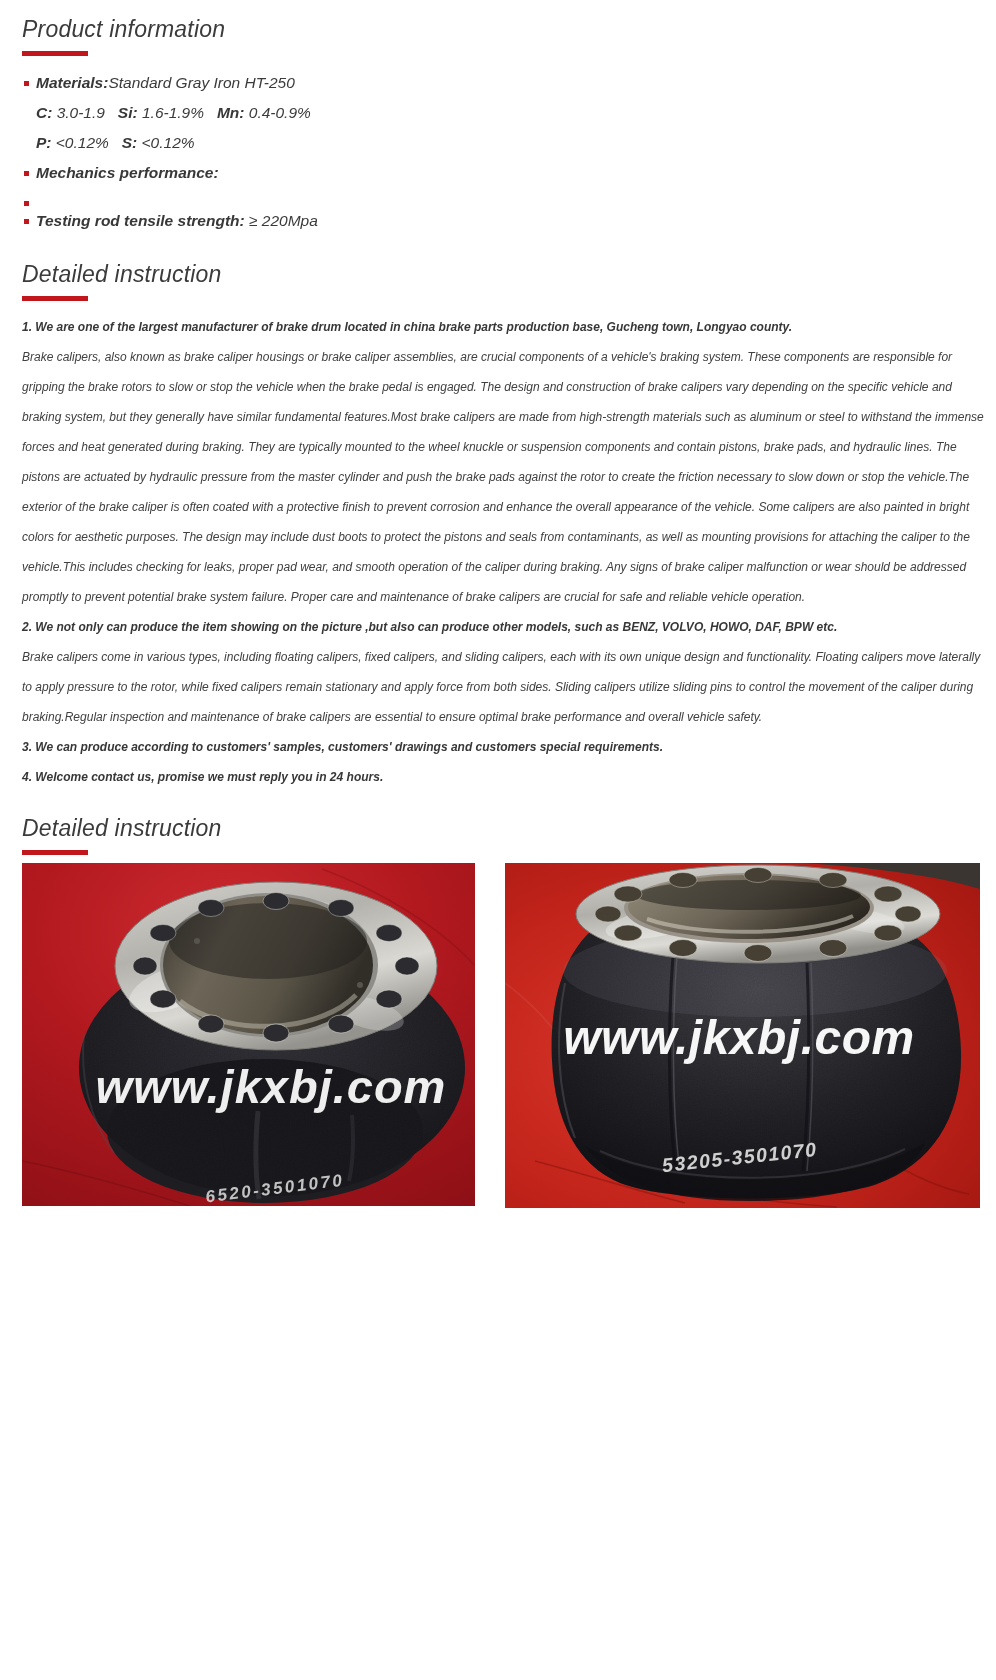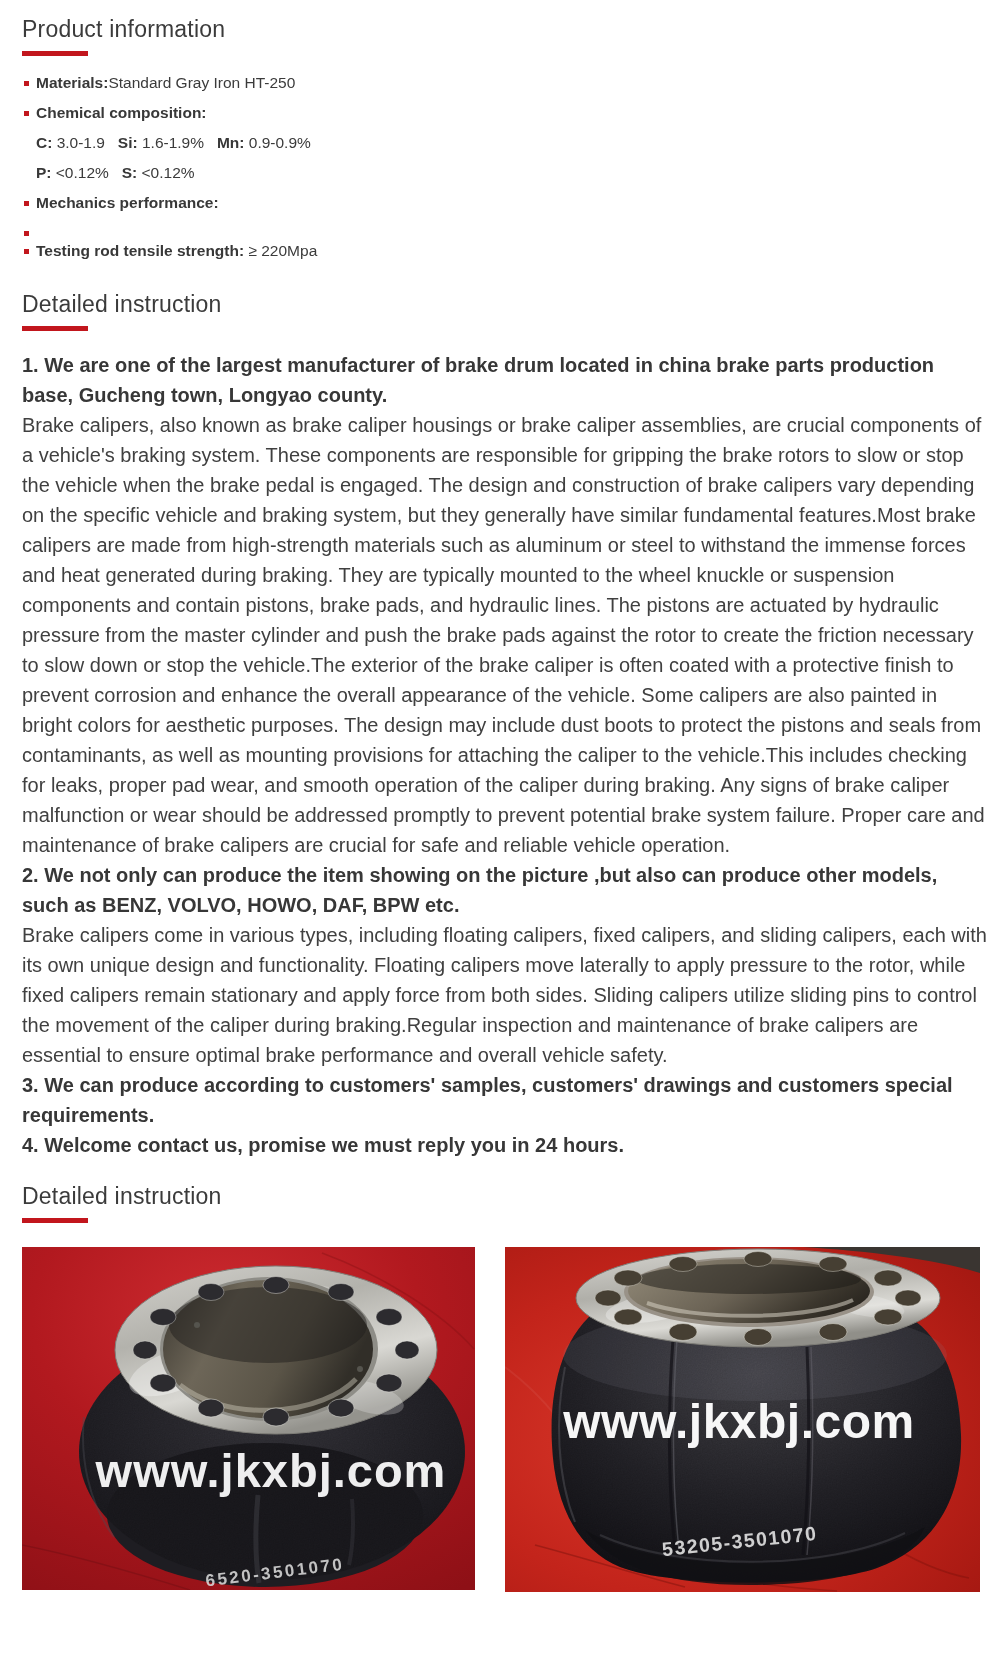--- a/index.html
+++ b/index.html
@@ -1,55 +1,51 @@
 <!DOCTYPE html>
 <html><head>
 <meta charset="utf-8">
 <style>
   html,body{margin:0;padding:0;background:#ffffff;}
   body{width:996px;height:1680px;position:relative;overflow:hidden;
        font-family:"Liberation Sans",sans-serif;color:#3b3b3b;}
-  .content{margin-left:22px;width:968px;}
+  .content{margin-left:22px;width:968px;font-style:italic;}
   .section-title{font-size:23px;font-weight:400;color:#3b3b3b;margin:0;line-height:27px;letter-spacing:.2px;}
   .mt-first{margin-top:16px;}
   .mt-mid{margin-top:25px;}
   .mt-last{margin-top:23px;}
   .title-underline{width:66px;height:5px;background:#c2161d;margin-top:8px;}
   .spec-list{margin-top:12px;font-size:15.5px;line-height:30px;}
   .spec-row{display:flex;}
   .bullet-square{flex:none;width:5px;height:5px;background:#c2161d;margin:13px 7px 0 2px;}
   .bullet-spacer{flex:none;width:14px;height:5px;}
   .spec-text{white-space:pre-wrap;}
   .spec-text b{font-weight:700;color:#383838;}
-  .paras{margin-top:19px;width:966px;font-size:20px;line-height:30px;color:#404040;}
+  .paras{margin-top:11px;width:966px;font-size:12px;line-height:30px;color:#404040;}
   .paras p{margin:0;}
   .paras p.para-num{font-weight:700;color:#373737;}
-  .photos{margin-top:24px;display:flex;gap:30px;align-items:flex-start;}
+  .photos{margin-top:8px;display:flex;gap:30px;align-items:flex-start;}
   .photo{display:block;}
   svg text{font-family:"Liberation Sans",sans-serif;}
 </style>
 </head>
 <body>
 
 <div class="content">
 
   <h2 class="section-title mt-first">Product information</h2>
   <div class="title-underline"></div>
   <div class="spec-list" id="spec-list">
       <div class="spec-row">
         <span class="bullet-square"></span>
         <span class="spec-text"><b>Materials:</b><span>Standard Gray Iron HT-250</span></span>
       </div>
       <div class="spec-row">
-        <span class="bullet-square"></span>
-        <span class="spec-text"><b>Chemical composition:</b></span>
-      </div>
-      <div class="spec-row">
         <span class="bullet-spacer"></span>
-        <span class="spec-text"><b>C:</b><span> 3.0-1.9   </span><b>Si:</b><span> 1.6-1.9%   </span><b>Mn:</b><span> 0.9-0.9%</span></span>
+        <span class="spec-text"><b>C:</b><span> 3.0-1.9   </span><b>Si:</b><span> 1.6-1.9%   </span><b>Mn:</b><span> 0.4-0.9%</span></span>
       </div>
       <div class="spec-row">
         <span class="bullet-spacer"></span>
         <span class="spec-text"><b>P:</b><span> &lt;0.12%   </span><b>S:</b><span> &lt;0.12%</span></span>
       </div>
       <div class="spec-row">
         <span class="bullet-square"></span>
         <span class="spec-text"><b>Mechanics performance:</b></span>
       </div>
       <div class="spec-row">

